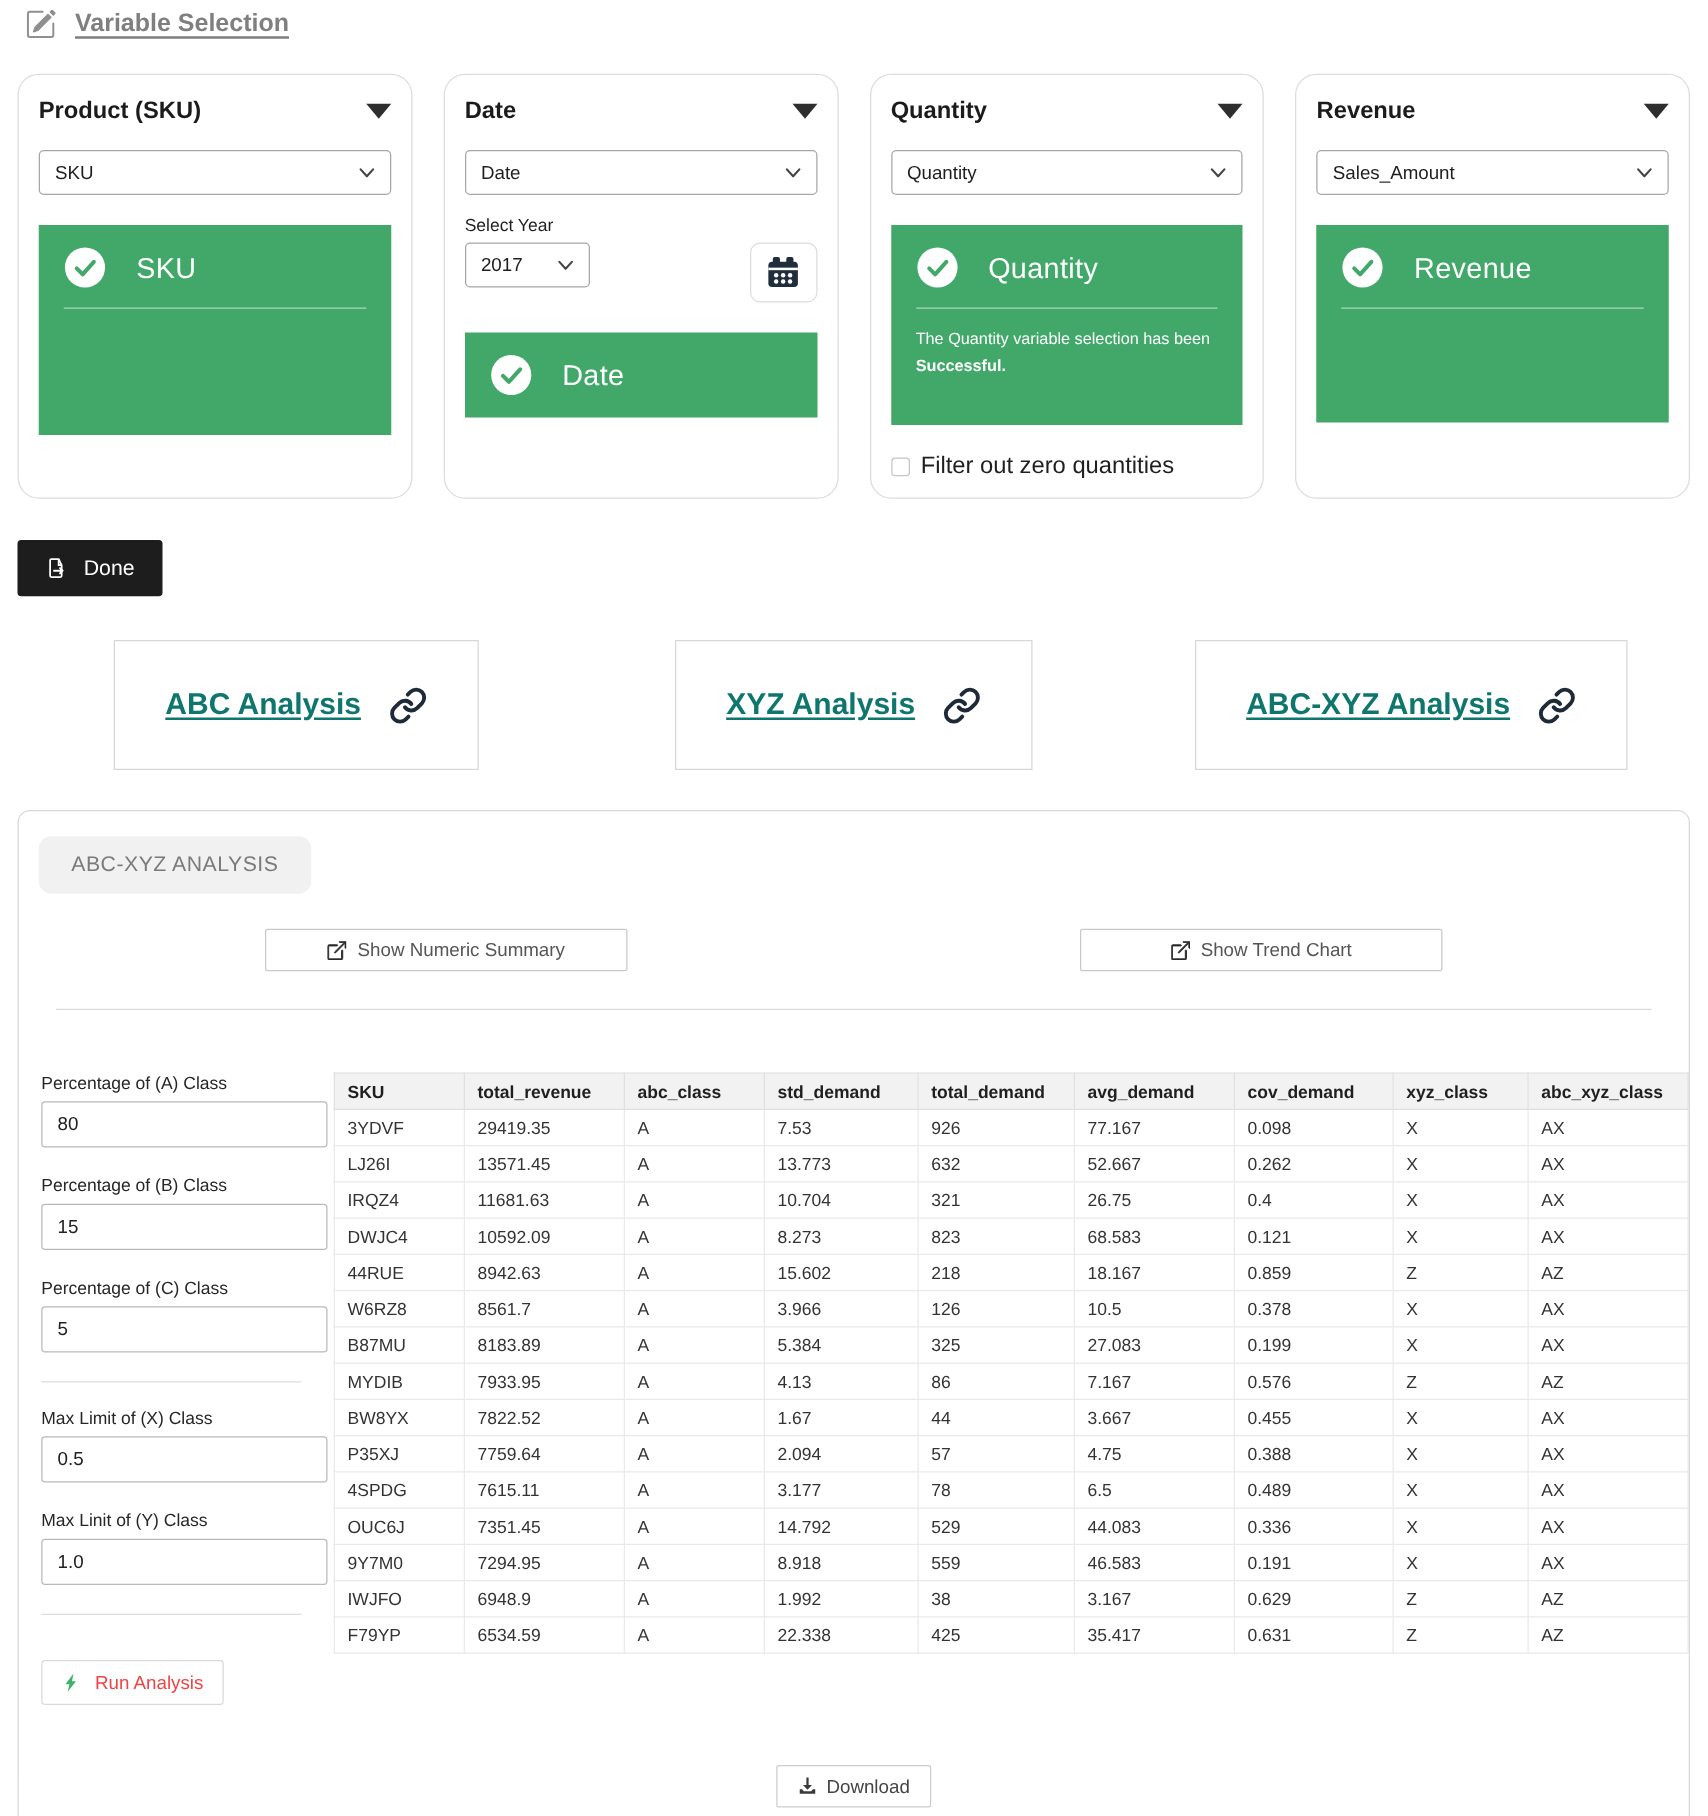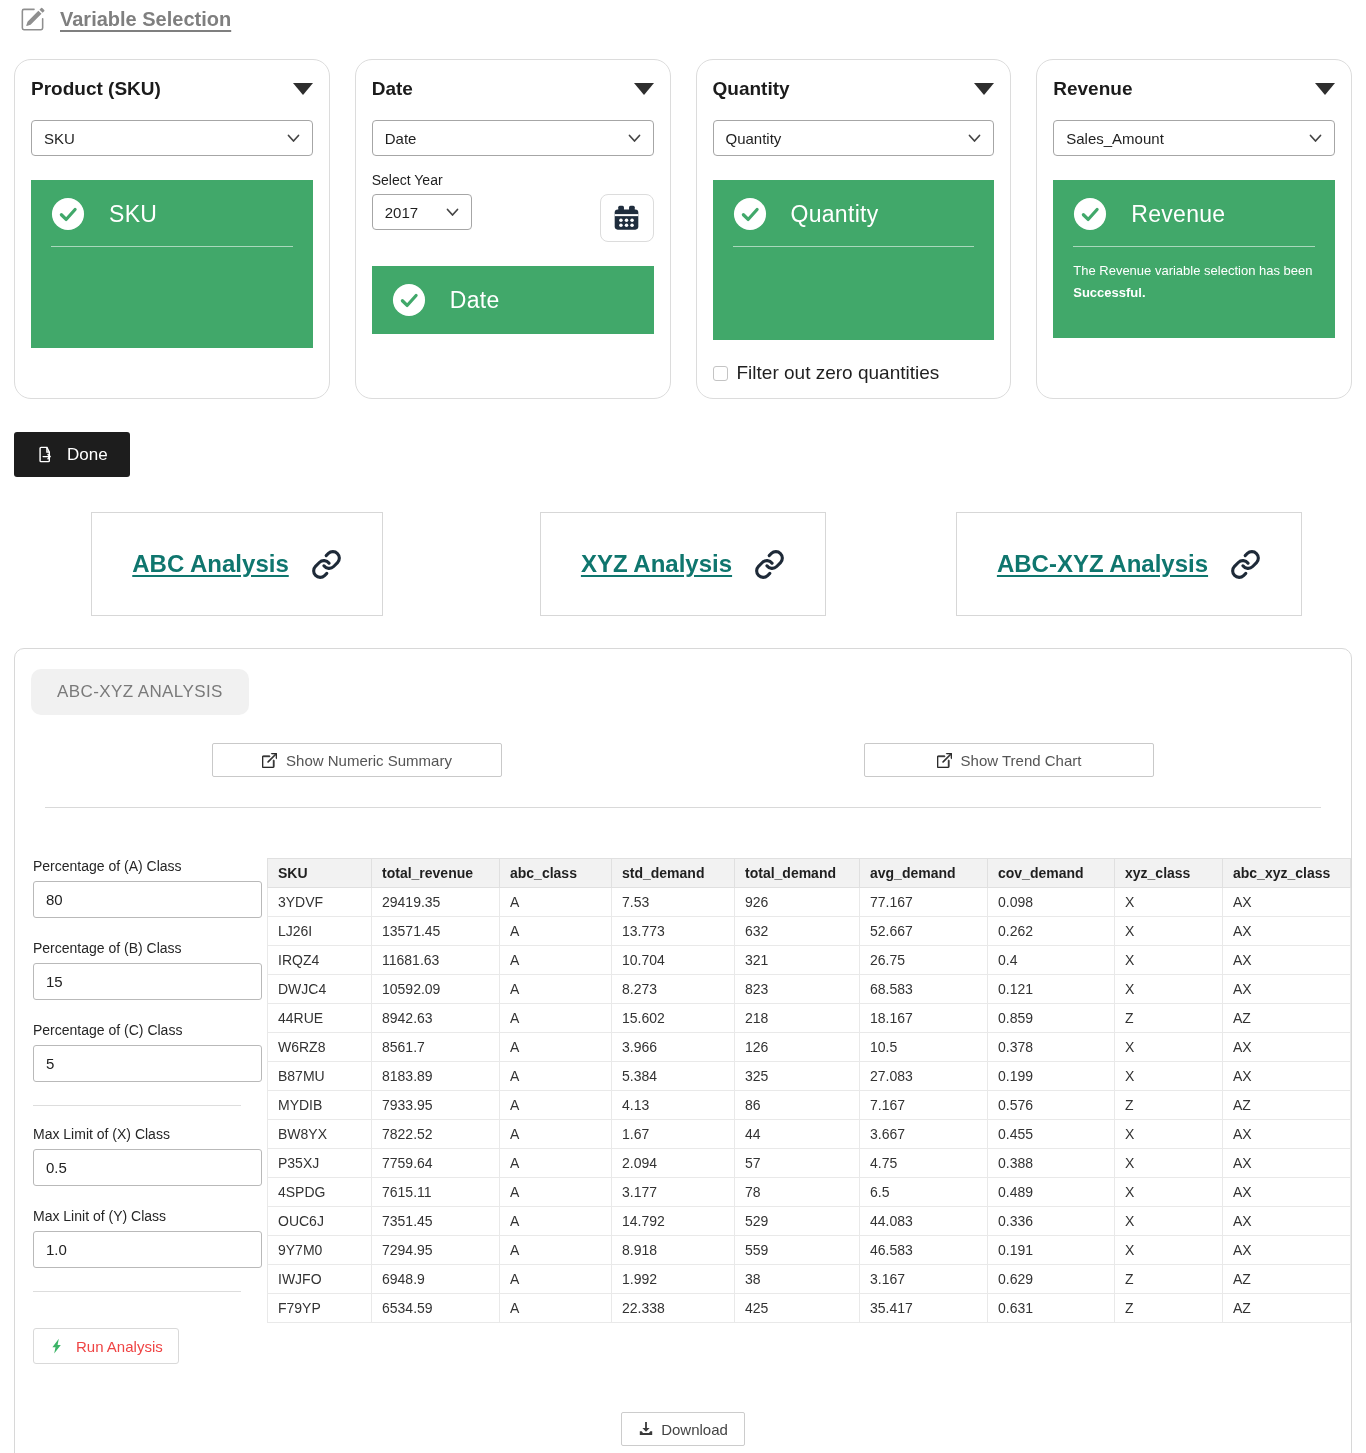--- a/index.html
+++ b/index.html
@@ -175,20 +175,21 @@
       </div>
       <div class="green-panel" style="height:160px;">
         <div class="gp-row">
           <svg width="34" height="34" viewBox="0 0 36 36">
               <circle cx="18" cy="18" r="17" fill="#fff"></circle>
               <path d="M11 18.8 16 23.8 25.5 13.2" stroke="#41a86a" stroke-width="3.4" fill="none" stroke-linecap="round" stroke-linejoin="round"></path>
             </svg>
           <span class="gp-title">Quantity</span>
         </div>
         <hr class="gp-hr">
+        <div class="gp-text"><span>The Quantity variable selection has been </span><span class="gp-bold">Successful.</span></div>
       </div>
       <div class="chk-row">
         <span class="chk-box"></span>
         <span class="chk-label">Filter out zero quantities</span>
       </div>
     </div>
 
     <div class="vcard">
       <div class="vcard-head">
         <span class="vcard-title">Revenue</span>
@@ -202,21 +203,20 @@
       </div>
       <div class="green-panel" style="height:158px;">
         <div class="gp-row">
           <svg width="34" height="34" viewBox="0 0 36 36">
               <circle cx="18" cy="18" r="17" fill="#fff"></circle>
               <path d="M11 18.8 16 23.8 25.5 13.2" stroke="#41a86a" stroke-width="3.4" fill="none" stroke-linecap="round" stroke-linejoin="round"></path>
             </svg>
           <span class="gp-title">Revenue</span>
         </div>
         <hr class="gp-hr">
-        <div class="gp-text"><span>The Revenue variable selection has been </span><span class="gp-bold">Successful.</span></div>
       </div>
     </div>
   </div>
 
   
   <button class="done-btn">
     <svg width="19" height="19" viewBox="0 0 20 20" fill="none" stroke="#fff" stroke-width="1.5">
       <path d="M11.5 2.5 H5.3 a1 1 0 0 0 -1 1 V16.5 a1 1 0 0 0 1 1 H13 a1 1 0 0 0 1 -1 V7.5 z"></path>
       <path d="M11.5 2.5 V7.5 H14"></path>
       <path d="M7.5 12.2 h7.3 M12.6 9.9 l2.3 2.3 -2.3 2.3" stroke-linecap="round" stroke-linejoin="round"></path>

